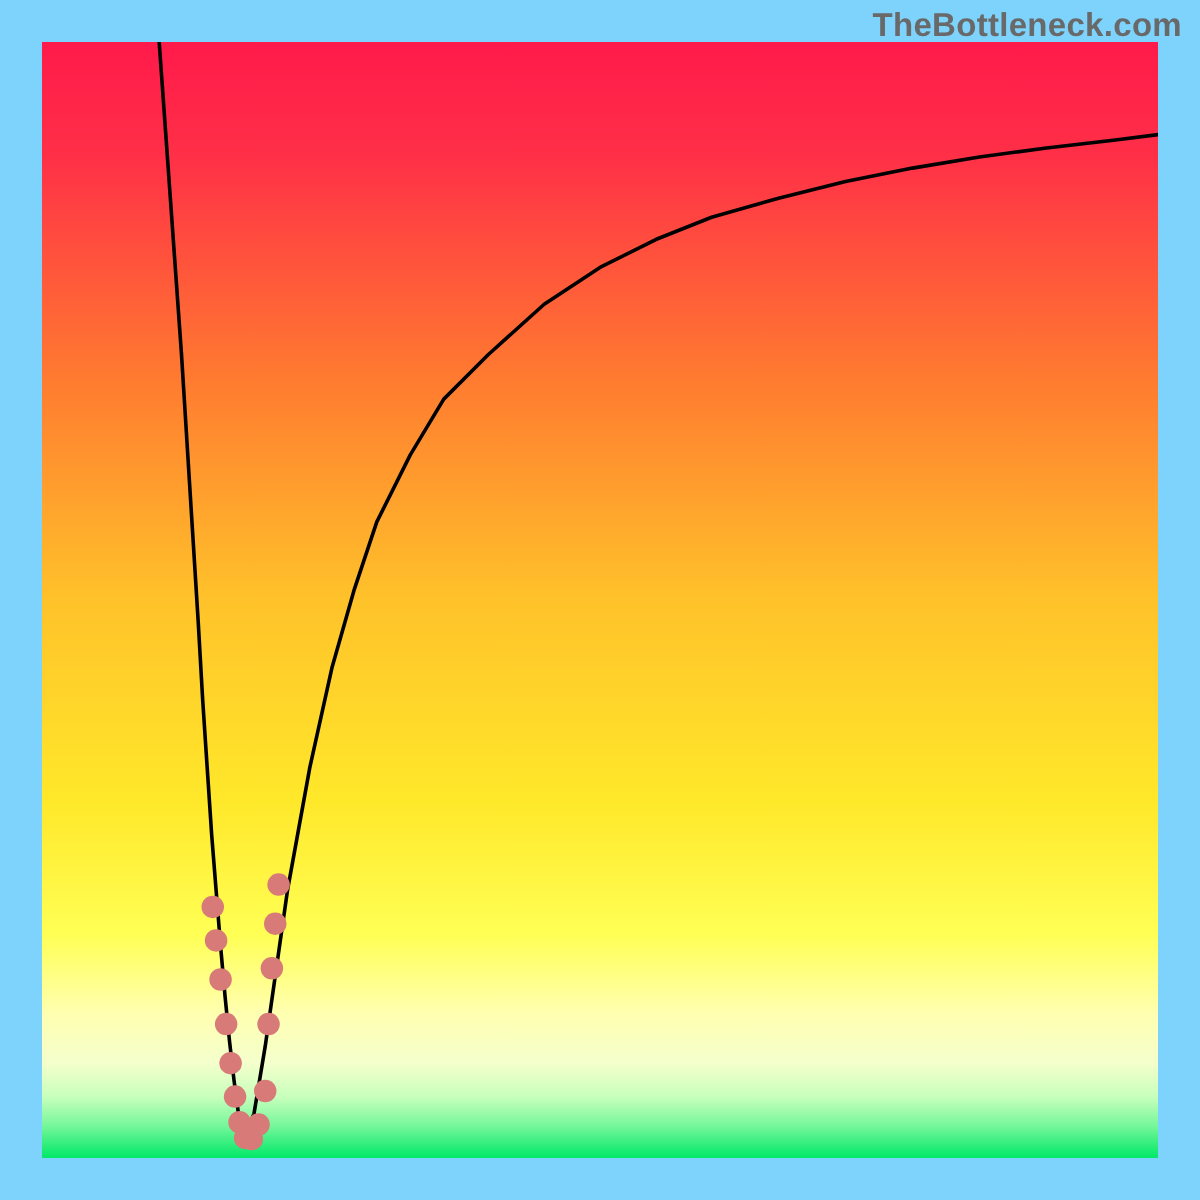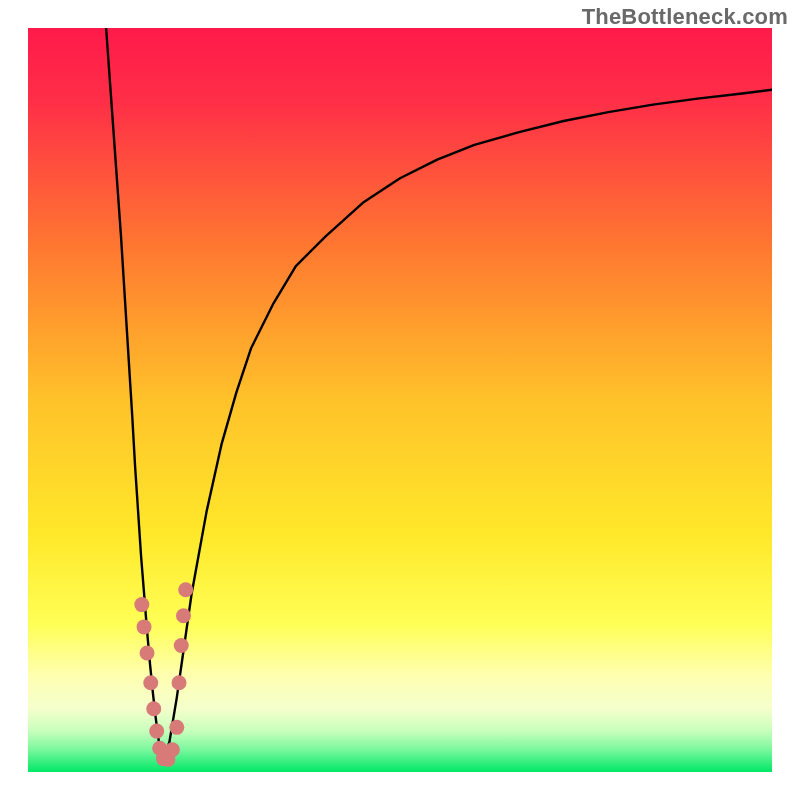--- a/index.html
+++ b/index.html
@@ -9,21 +9,21 @@
     height: 800px;
     background: #000;
     overflow: hidden;
   }
   .frame {
     position: absolute;
     left: 0;
     top: 0;
     width: 800px;
     height: 800px;
-    background: #ffffff;
+    background: #7dd3fc;
   }
   .plot {
     position: absolute;
     left: 28px;
     top: 28px;
     width: 744px;
     height: 744px;
     overflow: hidden;
   }
   .gradient {

